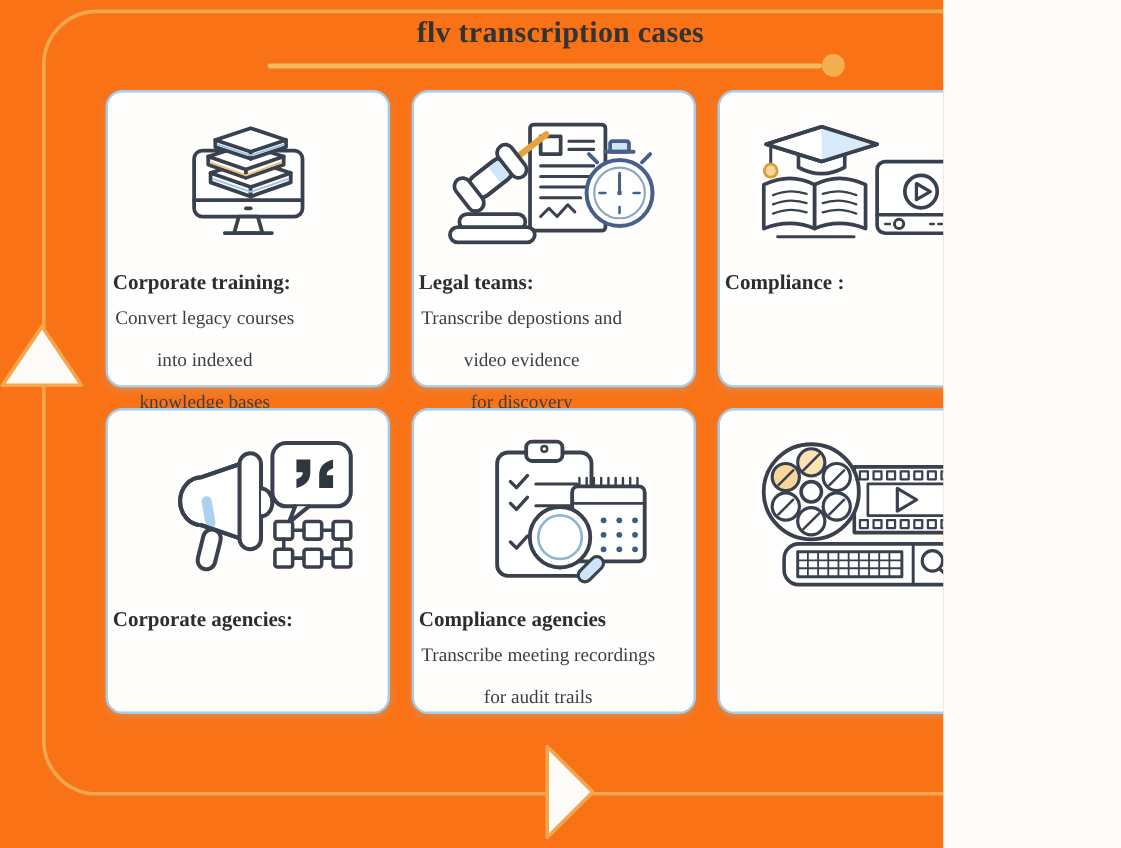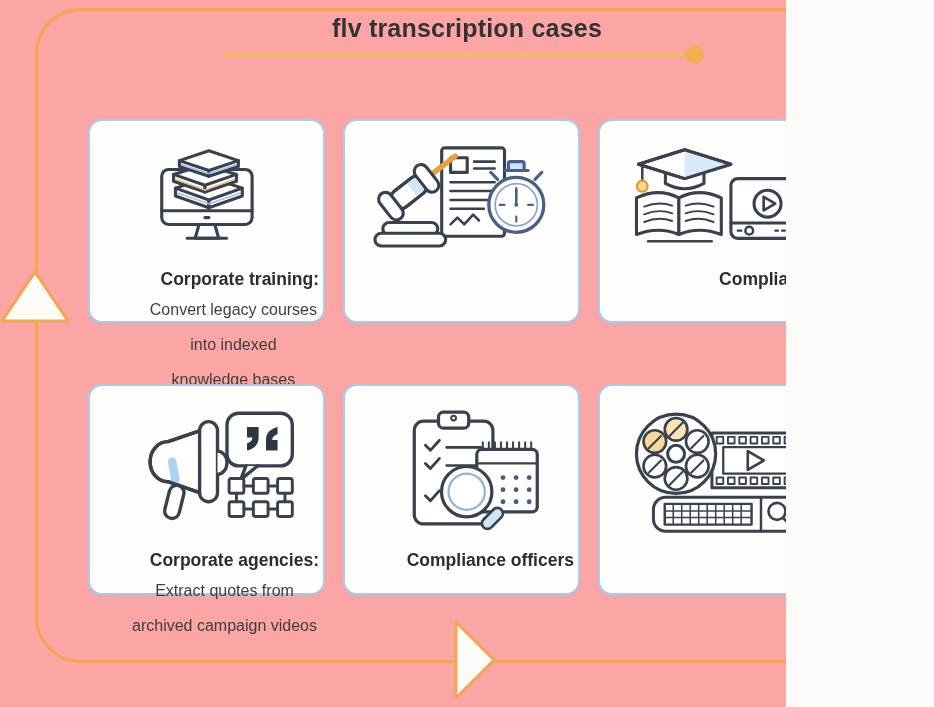--- a/index.html
+++ b/index.html
@@ -3,22 +3,23 @@
 <meta charset="utf-8">
 <style>
   html,body{margin:0;padding:0;}
   body{
     font-family:"Liberation Sans", sans-serif;
     background:#fcfbf8;
   }
   .canvas{
     position:relative;
     width:786px;height:707px;
-    background:#fca5a5;
+    background:#f97316;
     overflow:hidden;
+    font-family:Liberation Serif, serif;
   }
   .frame{
     position:absolute;
     left:35px;top:8px;
     width:853px;height:655px;
     box-sizing:border-box;
     border:3px solid #F2A64E;
     border-radius:46px;
   }
   .arrow-layer{
@@ -47,23 +48,22 @@
     grid-template-columns:repeat(3,237px);
     grid-template-rows:248px 255px;
     column-gap:18px;row-gap:17px;
   }
   .card{
     box-sizing:border-box;
     background:#fffefd;
     border:2px solid #A8CCE8;
     border-radius:14px;
     box-shadow:0 3px 6px rgba(165,190,215,.22);
-    display:flex;flex-direction:column;align-items:flex-end;
+    display:flex;flex-direction:column;align-items:flex-start;
     padding:8px 4px 6px;
-    margin-top:44px;
   }
   .icon-wrap{
     height:132px;width:100%;
     display:flex;align-items:center;justify-content:center;
     flex:0 0 auto;
   }
   .row2 .icon-wrap{height:148px;}
   .card h3{
     margin:6px 0 0;
     font-size:17.5px;font-weight:700;color:#2d2d2d;
@@ -141,20 +141,24 @@
             <path d="M165 38 l7 -7"></path>
             <path d="M127 38 l-7 -7"></path>
             <circle cx="146" cy="64" r="28" fill="#fff" stroke-width="3.4"></circle>
             <circle cx="146" cy="64" r="21.5" stroke="#8aa6c6" stroke-width="1.8"></circle>
             <path d="M146 47 v5 M146 81 v-5 M129 64 h5 M163 64 h-5" stroke-width="2.2"></path>
             <path d="M146 64 V49" stroke-width="2.6"></path>
             <circle cx="146" cy="64" r="2" fill="#466089" stroke="none"></circle>
           </g>
         </svg>
       </div>
+      <h3>Legal teams:</h3>
+      <p class="desc">Transcribe depostions and
+video evidence
+for discovery</p>
     </div>
 
     <div class="card">
       <div class="icon-wrap">
         <svg viewBox="0 0 195 110" height="106" stroke="#3a414e" stroke-width="3.2" fill="none" stroke-linecap="round" stroke-linejoin="round">
           <path d="M44 30 v13 q20 11 40 0 V30" fill="#fff"></path>
           <path d="M64 8 L112 23 L64 38 L16 23 Z" fill="#fff"></path>
           <path d="M64 8 L112 23 L64 38 Z" fill="#d8ebfa" stroke="none"></path>
           <path d="M64 8 L112 23 L64 38 L16 23 Z"></path>
           <path d="M20 24 v16" stroke-width="2.6"></path>
@@ -194,22 +198,20 @@
             <rect x="137" y="66" width="14" height="14" rx="2" fill="#fff"></rect>
             <rect x="160" y="66" width="14" height="14" rx="2" fill="#fff"></rect>
             <rect x="114" y="88" width="14" height="14" rx="2" fill="#fff"></rect>
             <rect x="137" y="88" width="14" height="14" rx="2" fill="#fff"></rect>
             <rect x="160" y="88" width="14" height="14" rx="2" fill="#fff"></rect>
             <path d="M128 73 h9 M151 73 h9 M128 95 h9 M151 95 h9 M121 80 v8 M167 80 v8"></path>
           </g>
         </svg>
       </div>
       <h3>Corporate agencies:</h3>
-      <p class="desc">Extract quotes from
-archived campaign videos</p>
     </div>
 
     <div class="card row2">
       <div class="icon-wrap">
         <svg viewBox="0 0 165 125" height="126" stroke="#3a414e" stroke-width="3.2" fill="none" stroke-linecap="round" stroke-linejoin="round">
           <rect x="36" y="16" width="78" height="102" rx="9" fill="#fff"></rect>
           <rect x="60" y="7" width="30" height="16" rx="5" fill="#fff"></rect>
           <circle cx="75" cy="13" r="2.4" stroke-width="2"></circle>
           <path d="M47 40 l5 5 l9 -10 M47 58 l5 5 l9 -10 M47 90 l5 5 l9 -10" stroke-width="2.8"></path>
           <path d="M68 42 h34 M68 60 h30 M68 92 h6" stroke-width="2.6"></path>
@@ -227,21 +229,23 @@
               <circle cx="137" cy="96" r="2.4"></circle>
               <circle cx="150" cy="96" r="2.4"></circle>
           </g>
           <g transform="rotate(45 113.5 112.5)">
             <rect x="108" y="100" width="11" height="25" rx="5.5" fill="#cfe4f6" stroke-width="2.6"></rect>
           </g>
           <circle cx="88" cy="86" r="25" fill="#fff"></circle>
           <circle cx="88" cy="86" r="18" stroke="#8fb4d6" stroke-width="2.2"></circle>
         </svg>
       </div>
-      <h3>Compliance officers</h3>
+      <h3>Compliance agencies</h3>
+      <p class="desc">Transcribe meeting recordings
+for audit trails</p>
     </div>
 
     <div class="card row2">
       <div class="icon-wrap">
         <svg viewBox="0 0 190 142" height="134" stroke="#3a414e" stroke-width="3.2" fill="none" stroke-linecap="round" stroke-linejoin="round">
           <rect x="90" y="34" width="94" height="58" fill="#fff"></rect>
           <g stroke-width="2">
             <rect x="95" y="38" width="7" height="7"></rect>
               <rect x="107" y="38" width="7" height="7"></rect>
             <rect x="119" y="38" width="7" height="7"></rect>

